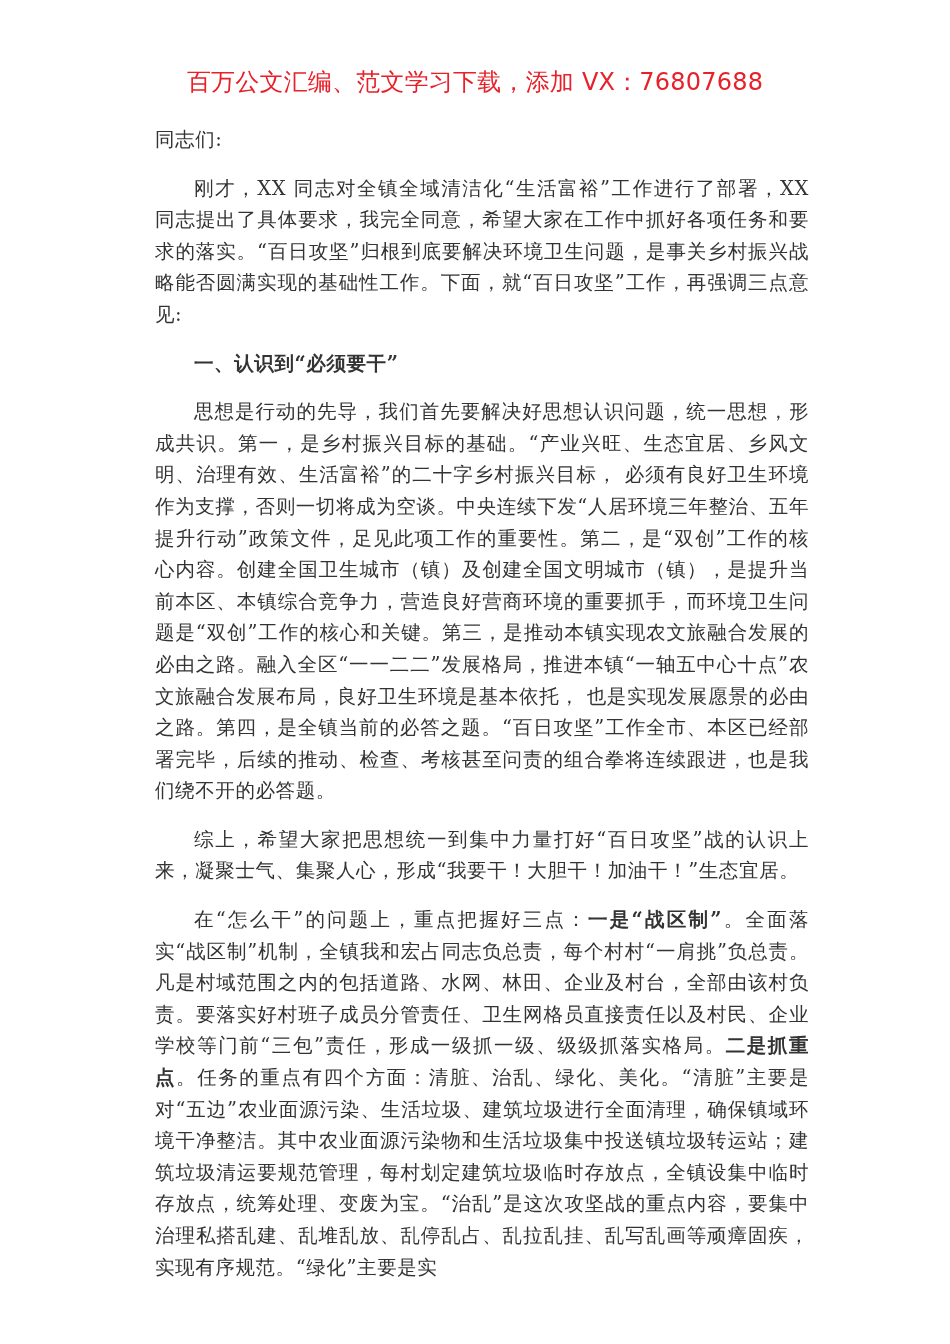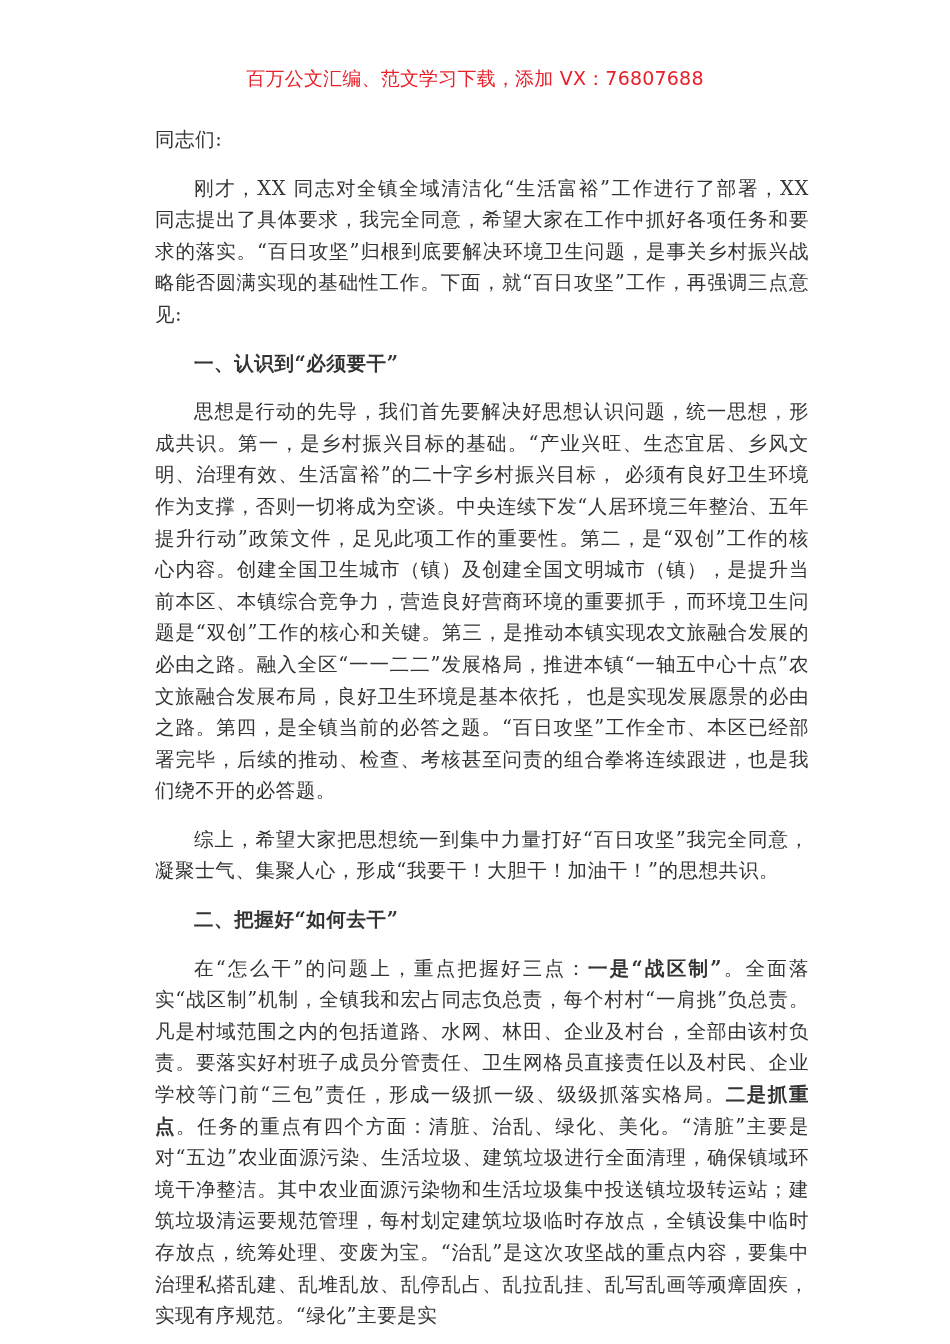--- a/index.html
+++ b/index.html
@@ -1,19 +1,19 @@
 <!DOCTYPE html>
 <html><head>
 <meta charset="utf-8">
 <style>
   html, body { margin: 0; padding: 0; background: #ffffff; }
   body { width: 950px; height: 1344px; position: relative; overflow: hidden;
          font-family: "DejaVu Serif", "Liberation Serif", serif; color: #333333; }
   .header { position: absolute; top: 66px; left: 0; width: 950px; text-align: center;
-            font-family: "DejaVu Sans", "Liberation Sans", sans-serif; font-size: 19px;
+            font-family: "DejaVu Sans", "Liberation Sans", sans-serif; font-size: 24px;
             color: #e8202a; letter-spacing: 0.2px; }
   .page { position: absolute; top: 112px; left: 143px; width: 678px; }
   .p { margin: 12px; font-size: 19.5px; line-height: 31.6px; text-align: justify;
        text-align-last: left; letter-spacing: 0.6px; }
   .indent { text-indent: 2em; }
   .gap { margin-top: 17px; }
   .h { font-weight: bold; }
   b { font-weight: bold; }
 </style>
 </head>
@@ -21,17 +21,16 @@
 
 <div class="header">百万公文汇编、范文学习下载，添加 VX：76807688</div>
 
 <div class="page">
   <p class="p">同志们:</p>
 
   <p class="p indent gap">刚才，XX 同志对全镇全域清洁化“生活富裕”工作进行了部署，XX 同志提出了具体要求，我完全同意，希望大家在工作中抓好各项任务和要求的落实。“百日攻坚”归根到底要解决环境卫生问题，是事关乡村振兴战略能否圆满实现的基础性工作。下面，就“百日攻坚”工作，再强调三点意见:</p>
 
   <p class="p indent gap h">一、认识到“必须要干”</p>
   <p class="p indent gap">思想是行动的先导，我们首先要解决好思想认识问题，统一思想，形成共识。第一，是乡村振兴目标的基础。“产业兴旺、生态宜居、乡风文明、治理有效、生活富裕”的二十字乡村振兴目标， 必须有良好卫生环境作为支撑，否则一切将成为空谈。中央连续下发“人居环境三年整治、五年提升行动”政策文件，足见此项工作的重要性。第二，是“双创”工作的核心内容。创建全国卫生城市（镇）及创建全国文明城市（镇），是提升当前本区、本镇综合竞争力，营造良好营商环境的重要抓手，而环境卫生问题是“双创”工作的核心和关键。第三，是推动本镇实现农文旅融合发展的必由之路。融入全区“一一二二”发展格局，推进本镇“一轴五中心十点”农文旅融合发展布局，良好卫生环境是基本依托， 也是实现发展愿景的必由之路。第四，是全镇当前的必答之题。“百日攻坚”工作全市、本区已经部署完毕，后续的推动、检查、考核甚至问责的组合拳将连续跟进，也是我们绕不开的必答题。</p>
-  <p class="p indent gap">综上，希望大家把思想统一到集中力量打好“百日攻坚”我完全同意，凝聚士气、集聚人心，形成“我要干！大胆干！加油干！”的思想共识。</p>
+  <p class="p indent gap">综上，希望大家把思想统一到集中力量打好“百日攻坚”战的认识上来，凝聚士气、集聚人心，形成“我要干！大胆干！加油干！”生态宜居。</p>
 
-  <p class="p indent gap h">二、把握好“如何去干”</p>
   <p class="p indent gap"><span>在“怎么干”的问题上，重点把握好三点：</span><b>一是“战区制”</b><span>。全面落实“战区制”机制，全镇我和宏占同志负总责，每个村村“一肩挑”负总责。凡是村域范围之内的包括道路、水网、林田、企业及村台，全部由该村负责。要落实好村班子成员分管责任、卫生网格员直接责任以及村民、企业学校等门前“三包”责任，形成一级抓一级、级级抓落实格局。</span><b>二是抓重点</b><span>。任务的重点有四个方面：清脏、治乱、绿化、美化。“清脏”主要是对“五边”农业面源污染、生活垃圾、建筑垃圾进行全面清理，确保镇域环境干净整洁。其中农业面源污染物和生活垃圾集中投送镇垃圾转运站；建筑垃圾清运要规范管理，每村划定建筑垃圾临时存放点，全镇设集中临时存放点，统筹处理、变废为宝。“治乱”是这次攻坚战的重点内容，要集中治理私搭乱建、乱堆乱放、乱停乱占、乱拉乱挂、乱写乱画等顽瘴固疾，实现有序规范。“绿化”主要是实</span></p>
 </div>
 
 </body></html>

